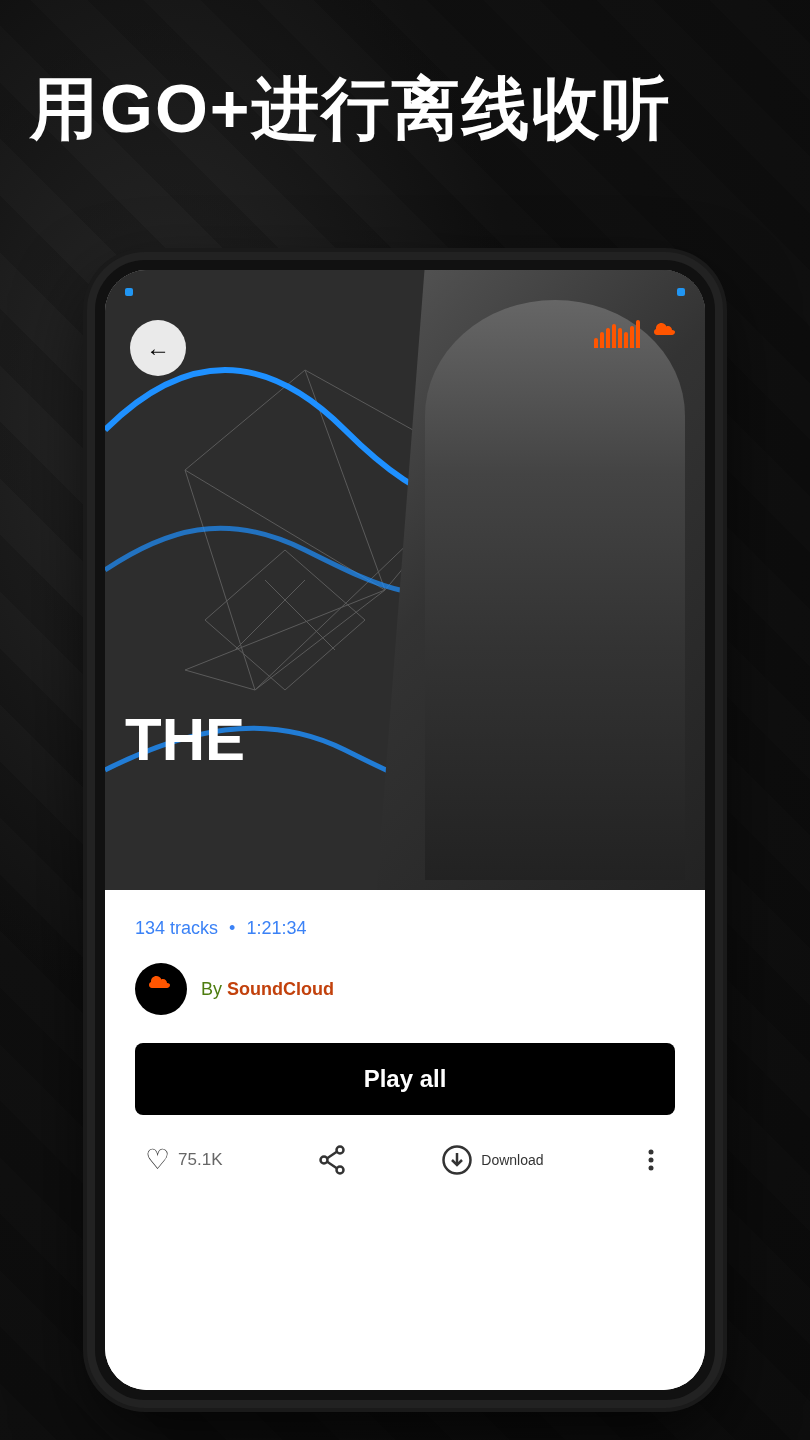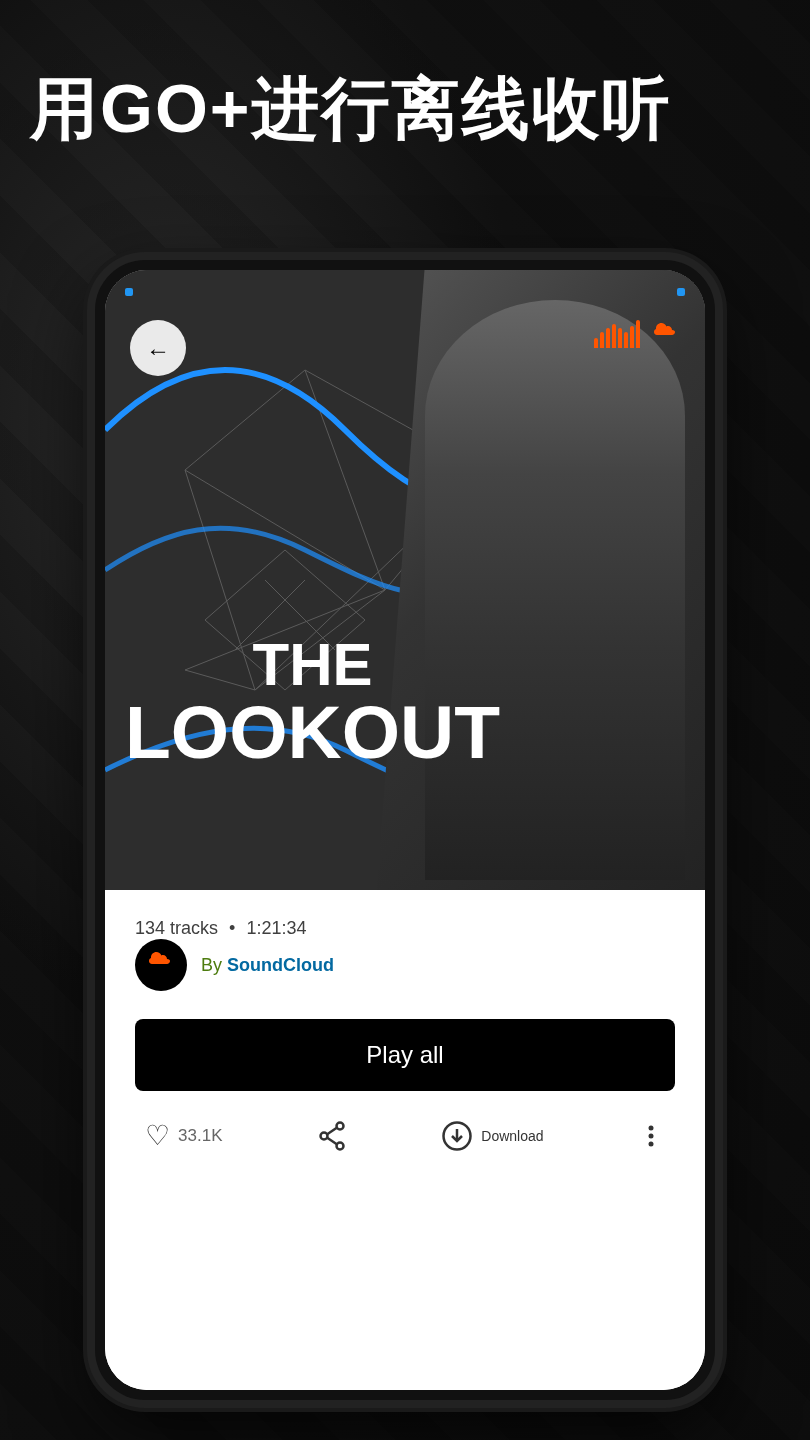--- a/index.html
+++ b/index.html
@@ -241,21 +241,22 @@
     .track-title {
       font-size: 32px;
       font-weight: 800;
       color: #000;
       line-height: 1.2;
       margin-bottom: 12px;
     }
 
     .track-meta {
       font-size: 18px;
-      color: #404040;
+      color: #3b82f6;
+      margin-bottom: 24px;
     }
 
     .track-meta .dot {
       margin: 0 6px;
     }
 
     .author-row {
       display: flex;
       align-items: center;
       gap: 14px;
@@ -277,32 +278,32 @@
       font-size: 18px;
       color: #000;
     }
 
     .author-text .by-label {
       color: #4d7c0f;
     }
 
     .author-text .sc-name {
       font-weight: 700;
-      color: #0369a1;
+      color: #c2410c;
     }
 
     .play-all-btn {
       width: 100%;
       background: #000;
       color: #fff;
       border: none;
       border-radius: 8px;
       padding: 22px;
       font-size: 24px;
-      font-weight: 400;
+      font-weight: 700;
       cursor: pointer;
       margin-bottom: 28px;
     }
 
     .action-bar {
       display: flex;
       align-items: center;
       justify-content: space-between;
       padding: 0 10px;
     }
@@ -403,21 +404,20 @@
 
             <svg width="36" height="28" viewBox="0 0 36 28" fill="none" xmlns="http://www.w3.org/2000/svg" style="margin-left:2px">
               <path d="M28 10C28 7.8 26.2 6 24 6C23.4 6 22.8 6.2 22.4 6.4C21.6 4.4 19.6 3 17.4 3C14.4 3 12 5.4 12 8.4C12 8.6 12 8.8 12 9C10.8 9.4 10 10.6 10 12C10 13.6 11.2 15 13 15H28C29.6 15 31 13.6 31 12C31 11 30.2 10.2 28 10Z" fill="#ff5500"></path>
             </svg>
           </div>
         </div>
       </div>
 
       <div class="lookout-text">
         <span class="lookout-the">THE</span>
-        <span class="lookout-main">LOOKOUT</span>
       </div>
     </div>
 
     <div class="content-area">
       
 
       
       <div class="track-meta">
         <span>134 tracks</span>
         <span class="dot">•</span>
@@ -437,21 +437,21 @@
       </div>
 
       
       <button class="play-all-btn">Play all</button>
 
       
       <div class="action-bar">
 
         <div class="action-item">
           <span class="action-icon heart-icon"></span>
-          <span class="action-count">33.1K</span>
+          <span class="action-count">75.1K</span>
         </div>
 
         <div class="action-item">
           <svg width="32" height="32" viewBox="0 0 32 32" fill="none" xmlns="http://www.w3.org/2000/svg">
             <circle cx="24" cy="6" r="3.5" stroke="#333" stroke-width="2.5"></circle>
             <circle cx="8" cy="16" r="3.5" stroke="#333" stroke-width="2.5"></circle>
             <circle cx="24" cy="26" r="3.5" stroke="#333" stroke-width="2.5"></circle>
             <line x1="20.8" y1="7.8" x2="11.2" y2="14.2" stroke="#333" stroke-width="2.5"></line>
             <line x1="11.2" y1="17.8" x2="20.8" y2="24.2" stroke="#333" stroke-width="2.5"></line>
           </svg>

